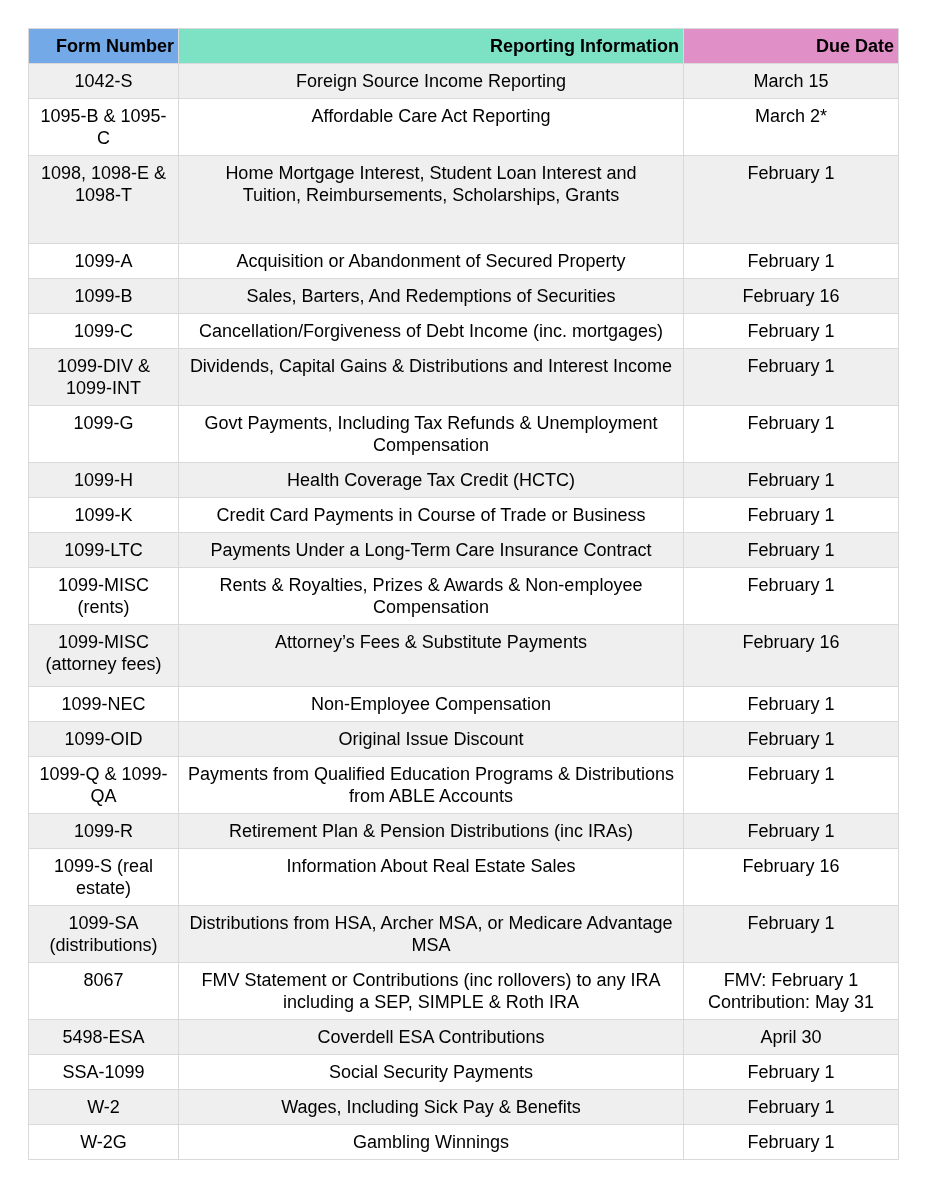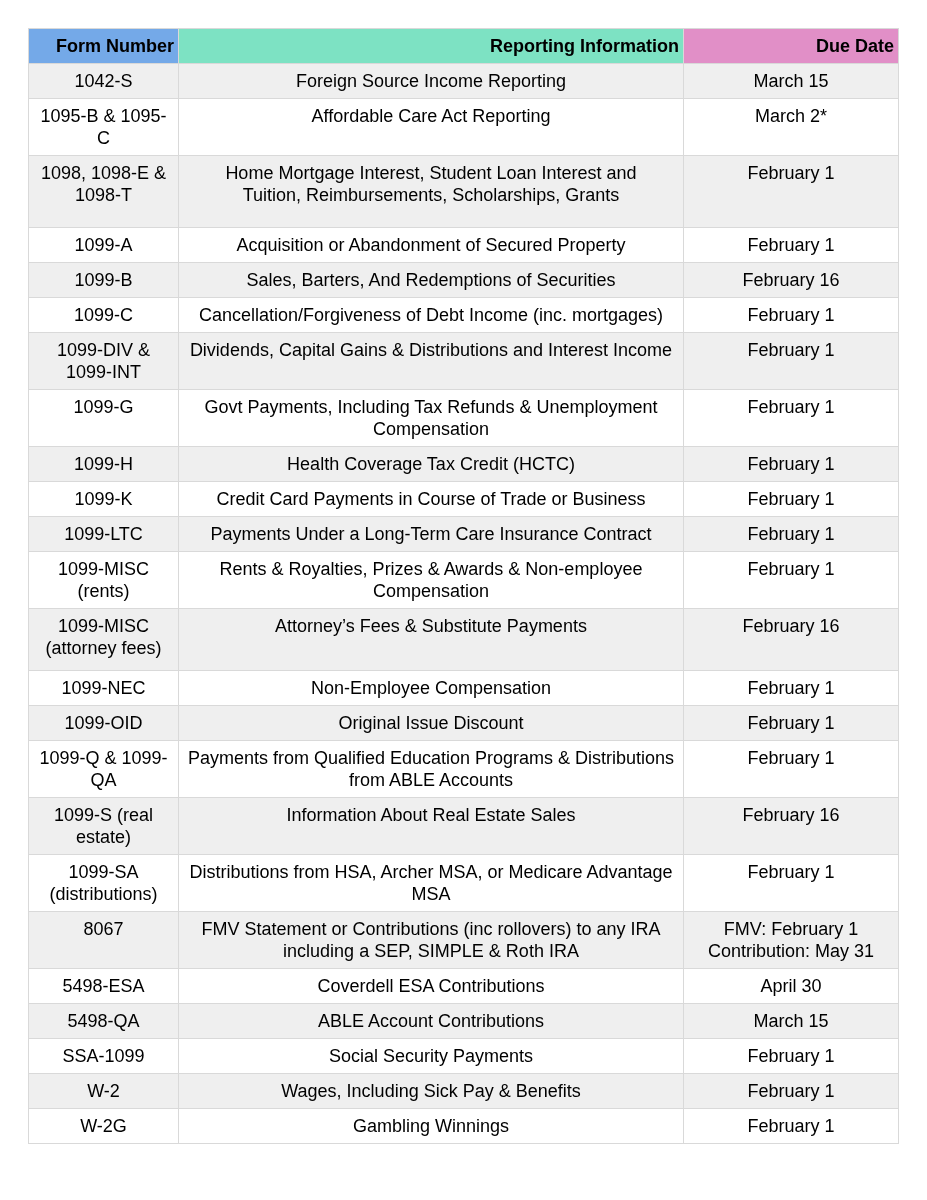--- a/index.html
+++ b/index.html
@@ -43,21 +43,21 @@
     text-align: right;
   }
   td { height: 34px; }
   td.col-form { padding: 6px 10px; margin-left: 12px; }
   td.col-info { padding: 6px 1px; }
   td.col-due  { padding: 6px 6px; margin-top: 24px; }
 
   tbody.rows tr:nth-child(odd) { background: #efefef; }
   tbody.rows tr:nth-child(even) { background: #ffffff; }
   
-  tbody.rows tr:nth-child(3) td  { height: 72px; }
+  tbody.rows tr:nth-child(3) td  { height: 88px; }
   tbody.rows tr:nth-child(13) td { height: 62px; }
 </style>
 </head>
 <body>
 
 <div class="sheet">
   <table class="forms-table">
     <colgroup>
       <col class="c-form">
       <col class="c-info">
@@ -170,20 +170,25 @@
   </tr>
 
   <tr>
     <td class="col-form">1099-Q &amp; 1099-
 QA</td>
     <td class="col-info">Payments from Qualified Education Programs &amp; Distributions
 from ABLE Accounts</td>
     <td class="col-due">February 1</td>
   </tr>
 
+  <tr>
+    <td class="col-form">1099-R</td>
+    <td class="col-info">Retirement Plan &amp; Pension Distributions (inc IRAs)</td>
+    <td class="col-due">February 1</td>
+  </tr>
 
   <tr>
     <td class="col-form">1099-S (real
 estate)</td>
     <td class="col-info">Information About Real Estate Sales</td>
     <td class="col-due">February 16</td>
   </tr>
 
   <tr>
     <td class="col-form">1099-SA
@@ -200,25 +205,20 @@
     <td class="col-due">FMV: February 1
 Contribution: May 31</td>
   </tr>
 
   <tr>
     <td class="col-form">5498-ESA</td>
     <td class="col-info">Coverdell ESA Contributions</td>
     <td class="col-due">April 30</td>
   </tr>
 
-  <tr>
-    <td class="col-form">5498-QA</td>
-    <td class="col-info">ABLE Account Contributions</td>
-    <td class="col-due">March 15</td>
-  </tr>
 
 
   <tr>
     <td class="col-form">SSA-1099</td>
     <td class="col-info">Social Security Payments</td>
     <td class="col-due">February 1</td>
   </tr>
 
   <tr>
     <td class="col-form">W-2</td>

